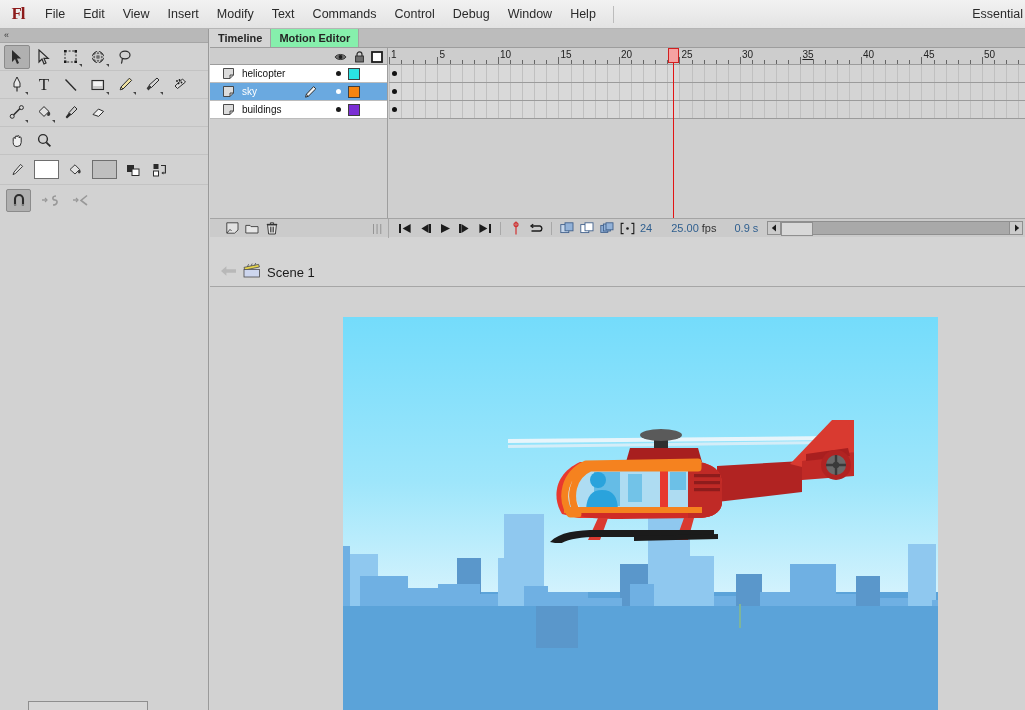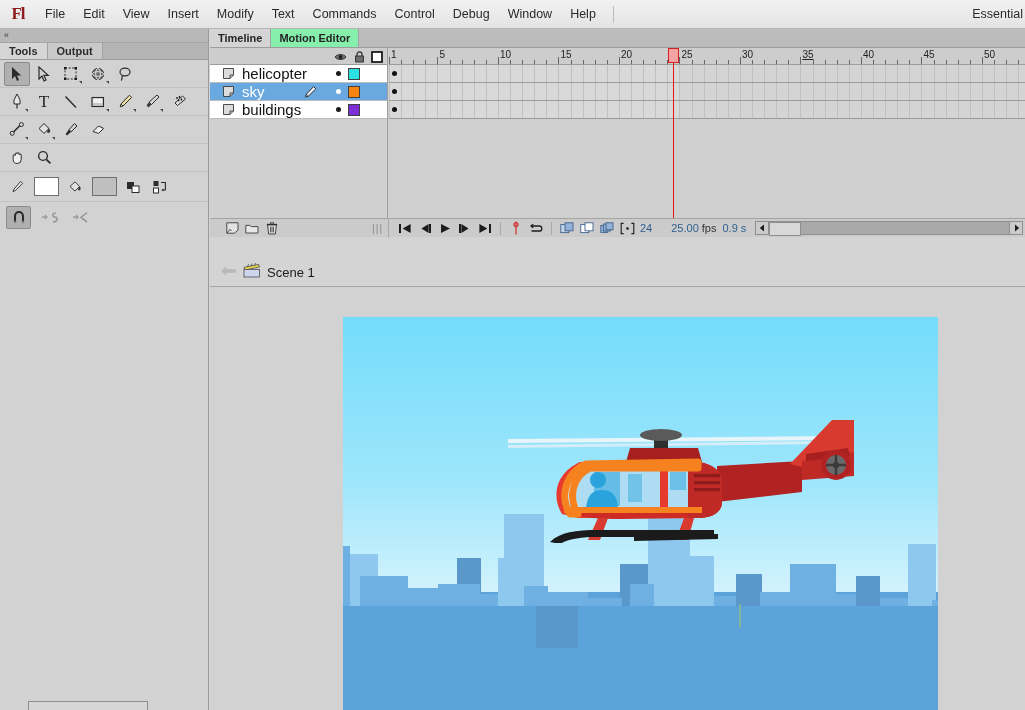--- a/index.html
+++ b/index.html
@@ -91,21 +91,21 @@
     background: #d0d0d0; border-right: 1px solid #9e9e9e;
   }
   .lh-cols { height: 17px; position: relative; background: #cdcdcd; border-bottom: 1px solid #9c9c9c; }
   .lh-icon { position: absolute; top: 2px; width: 14px; height: 13px; display: flex; align-items: center; justify-content: center; }
   .layer-row {
     height: 18px; display: flex; align-items: center; position: relative;
     background: #ffffff; border-bottom: 1px solid #bcbcbc;
   }
   .layer-row.sel { background: #6aa9e0; }
   .layer-icon { width: 14px; margin-left: 13px; display: flex; align-items: center; }
-  .layer-name { font-size: 15px; margin-left: 5px; color: #111; }
+  .layer-name { font-size: 10px; margin-left: 5px; color: #111; }
   .layer-row.sel .layer-name { color: #fff; }
   .pencil-ic { position: absolute; left: 93px; top: 2px; }
   .dot { position: absolute; width: 5px; height: 5px; border-radius: 50%; background: #1a1a1a; top: 6px; }
   .layer-row.sel .dot { background: #ffffff; }
   .layer-color { position: absolute; left: 138px; top: 3px; width: 12px; height: 12px; border: 1px solid #3f3f3f; }
   .layer-blank { height: 95px; background: #d0d0d0; }
 
   .frames-area { position: absolute; left: 179px; top: 0; right: 0; height: 170px; background: #cfcfcf; overflow: hidden; }
   .ruler { position: relative; height: 17px; background: #cdcdcd; border-bottom: 1px solid #9c9c9c; }
   .rl-num { position: absolute; top: 1px; font-size: 10px; color: #222; }
@@ -194,25 +194,20 @@
     <div class="menu-item">Control</div>
     <div class="menu-item">Debug</div>
     <div class="menu-item">Window</div>
     <div class="menu-item">Help</div>
     <div class="menu-sep"></div>
     <div class="ws-label">Essential</div>
   </div>
 
   <div class="tools-panel">
     <div class="tools-collapse">«</div>
-    <div class="tools-tabs">
-      <div class="tools-tab active">Tools</div>
-      <div class="tools-tab">Output</div>
-      <div class="tools-tabfill"></div>
-    </div>
 
     <div class="tool-row">
       <div class="tool-btn sel">
         <svg width="14" height="16" viewBox="0 0 14 16">
             <path d="M2 1 L2 13 L5 10 L7 15 L9 14 L7 9.4 L11.2 9.4 Z" fill="#2b2b2b"></path>
           </svg>
       </div>
       <div class="tool-btn">
         <svg width="14" height="16" viewBox="0 0 14 16">
             <path d="M2 1 L2 13 L5 10 L7 15 L9 14 L7 9.4 L11.2 9.4 Z" fill="none" stroke="#2b2b2b" stroke-width="1.2"></path>
@@ -805,21 +800,21 @@
         <span class="st-btn">
           <svg width="15" height="13" viewBox="0 0 15 13">
             <path d="M3.6 1.4 L1.2 1.4 L1.2 11.6 L3.6 11.6" fill="none" stroke="#1c1c1c" stroke-width="1.1"></path>
             <path d="M11.4 1.4 L13.8 1.4 L13.8 11.6 L11.4 11.6" fill="none" stroke="#1c1c1c" stroke-width="1.1"></path>
             <circle cx="7.5" cy="6.5" r="1.3" fill="#1c1c1c"></circle>
           </svg>
         </span>
         <span class="st-num">24</span>
         <span class="st-num" style="margin-left:16px">25.00</span>
         <span class="st-lbl">fps</span>
-        <span class="st-num" style="margin-left:6px">0.9 s</span>
+        <span class="st-num" style="margin-left:18px">0.9 s</span>
       </div>
 
       <div class="tl-scroll">
         <div class="sc-arrow">
           <svg width="7" height="8" viewBox="0 0 7 8">
               <path d="M5 0.6 L5 7.4 L0.8 4 Z" fill="#1c1c1c"></path>
             </svg>
         </div>
         <div class="sc-track">
           <div class="sc-thumb"></div>

